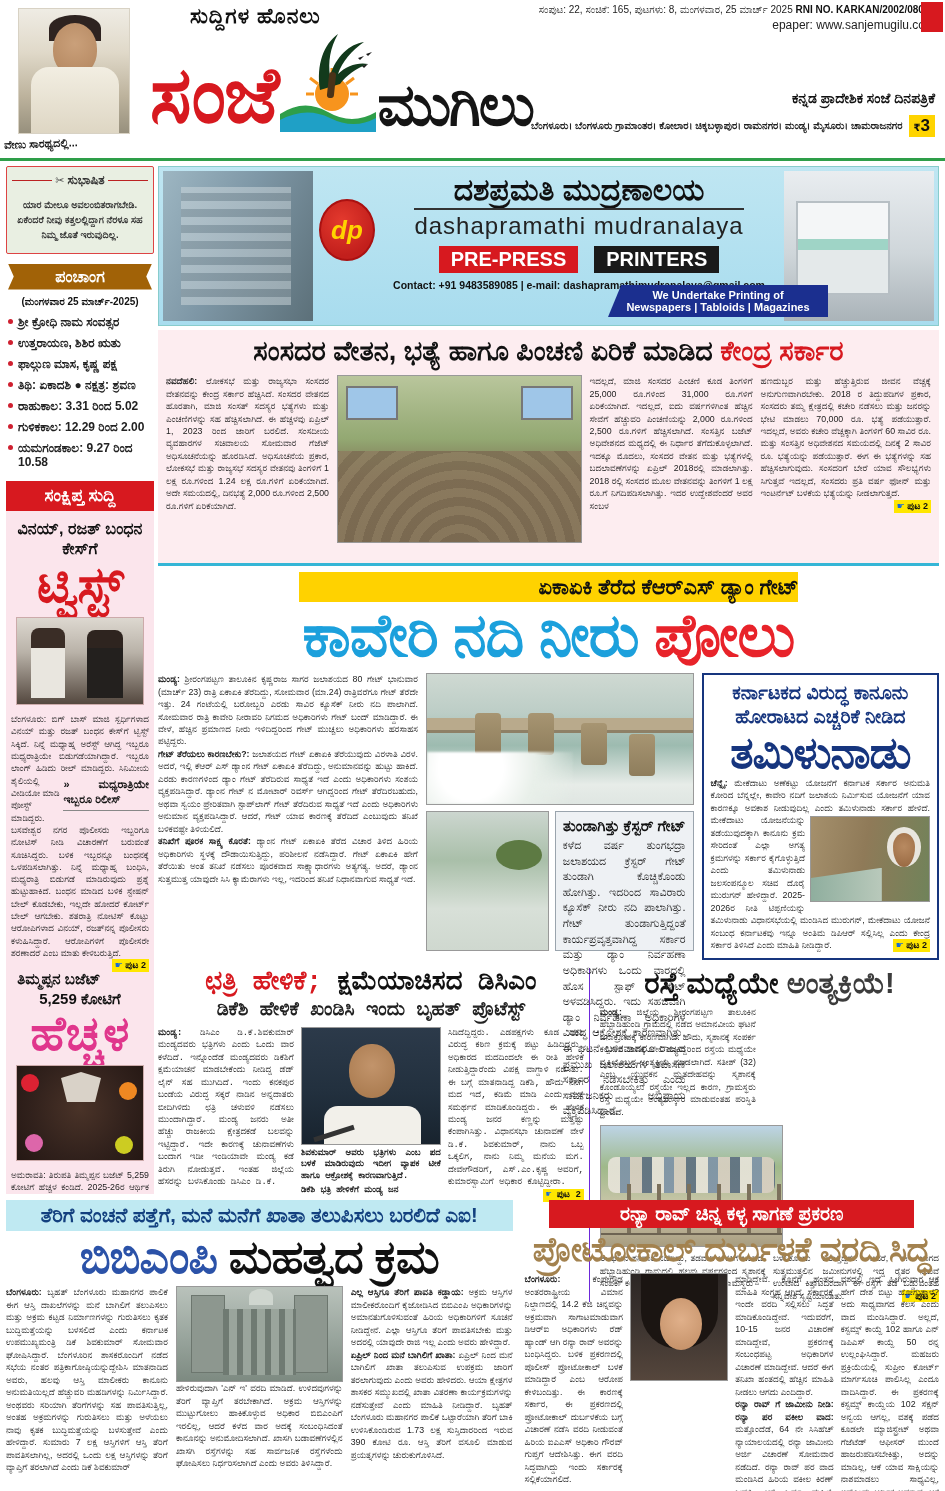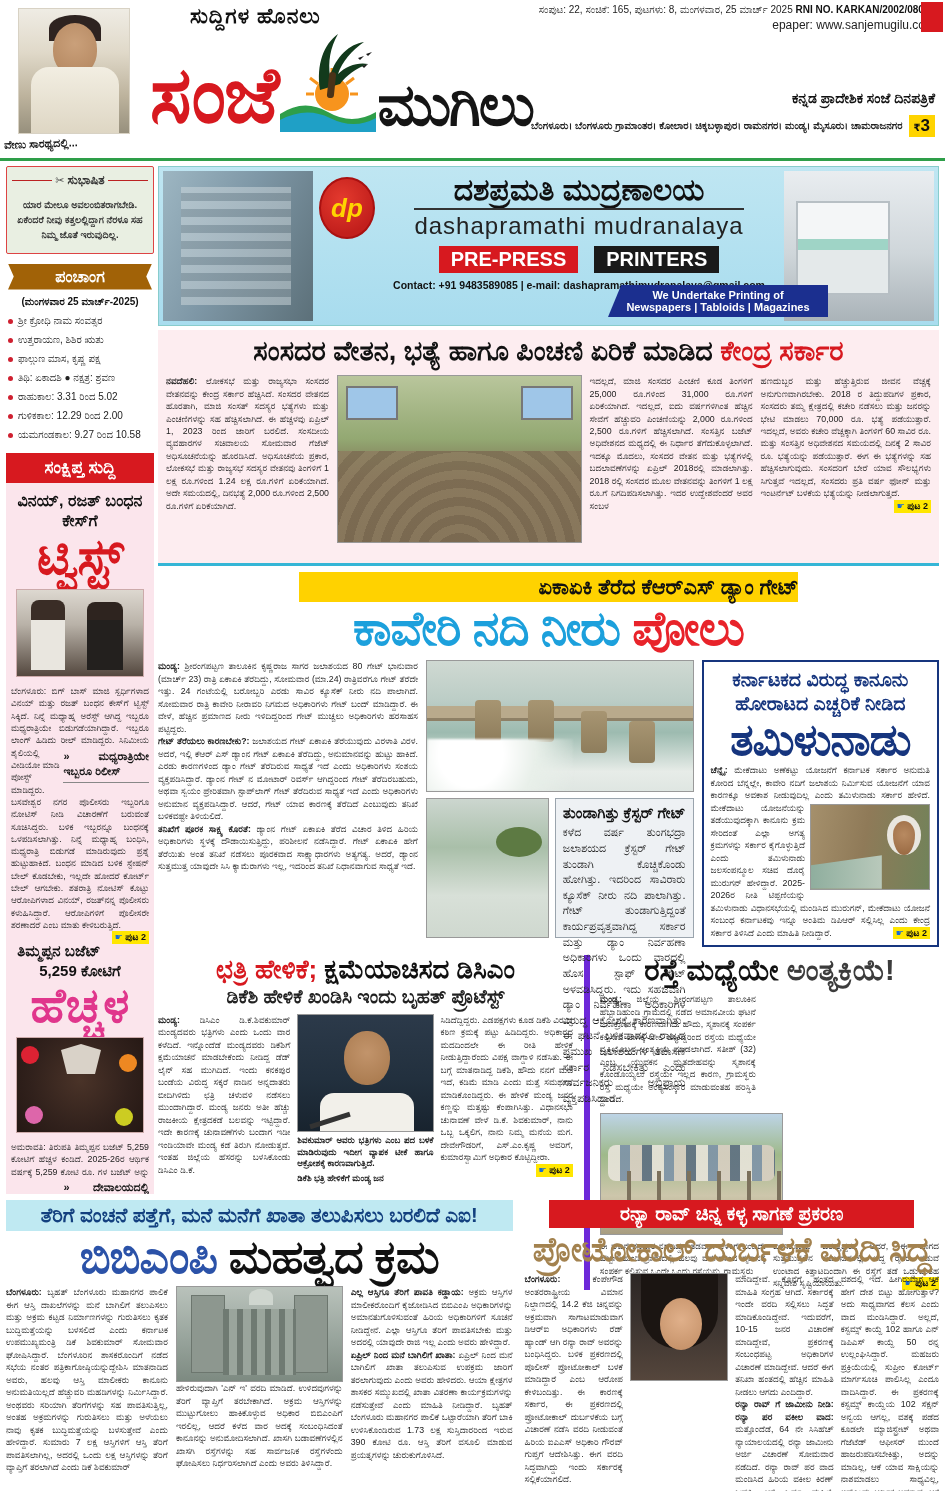--- a/index.html
+++ b/index.html
@@ -42,21 +42,21 @@
   .subhashita { background:#e9efe2; border:1px solid #d44; border-radius:2px; padding:6px 5px 10px; }
   .subh-head { display:flex; align-items:center; gap:3px; color:#b22; }
   .subh-line { flex:1; height:0; border-top:1.5px solid #b22; position:relative; }
   .subh-title { font-size:12px; font-weight:bold; color:#333; white-space:nowrap; }
   .scissors { font-size:11px; color:#555; }
   .subh-text { font-size:9.5px; font-weight:bold; color:#333; text-align:center; line-height:1.6; margin-top:10px; }
   .panchanga-ribbon { margin:10px 2px 4px; background:#a16207; color:#fff; font-weight:bold; font-size:16px;
     text-align:center; padding:4px 0; clip-path:polygon(0 0,100% 0,96% 50%,100% 100%,0 100%,4% 50%); }
   .panch-date { font-size:10px; font-weight:bold; text-align:center; color:#111; margin:6px 0 4px; }
   .panch-list { list-style:none; padding:0 2px; }
-  .panch-list li { font-size:10px; font-weight:normal; color:#222; padding:3.5px 0 3.5px 10px; position:relative; }
+  .panch-list li { font-size:12px; font-weight:bold; color:#222; padding:3.5px 0 3.5px 10px; position:relative; }
   .panch-list li::before { content:""; position:absolute; left:0; top:7px; width:5px; height:5px; border-radius:50%; background:#cf2030; }
   .brief-wrap { background:#fbe5ec; margin-top:8px; padding-bottom:6px; }
   .brief-label { background:#d7191f; color:#fff; font-weight:bold; font-size:17px; text-align:center; padding:5px 0; }
   .twist-head { font-size:16px; font-weight:bold; color:#111; text-align:center; margin-top:8px; line-height:1.25; }
   .twist-big { font-size:50px; font-weight:bold; color:#d7191f; text-align:center; line-height:1.05; letter-spacing:-1px; }
   .side-photo { margin:6px auto 4px; width:128px; height:88px; border:1px solid #caa; position:relative; overflow:hidden;
     background:linear-gradient(180deg,#ddd8d0 0%,#b9b2a8 40%,#54483f 100%); }
   .side-photo .m1 { position:absolute; left:14px; top:10px; width:34px; height:70px; background:linear-gradient(180deg,#3a2d26 0 28%,#e9e6df 28% 100%); border-radius:8px 8px 0 0; }
   .side-photo .m2 { position:absolute; left:70px; top:12px; width:36px; height:68px; background:linear-gradient(180deg,#2e241f 0 26%,#23201e 26% 100%); border-radius:8px 8px 0 0; }
   .side-body { font-size:8.8px; line-height:1.4; text-align:justify; color:#222; padding:4px 5px 0; }
@@ -78,21 +78,21 @@
   
   .ad { position:relative; height:160px; background:linear-gradient(180deg,#bfe6f2 0%,#a8dcee 100%); border:1px solid #8cc; overflow:hidden; }
   .ad-press { position:absolute; left:4px; top:4px; width:150px; height:150px;
     background:linear-gradient(115deg,#9db6c2 0%,#7e97a6 45%,#5c7079 100%); }
   .ad-press::after { content:""; position:absolute; left:18px; top:16px; width:110px; height:118px;
     background:repeating-linear-gradient(0deg,#cfd9dd 0 8px,#8d9ba2 8px 16px); opacity:.5; }
   .ad-machine { position:absolute; right:4px; top:4px; width:150px; height:150px;
     background:linear-gradient(180deg,#e9edf0 0%,#cfd6da 55%,#aab3b8 100%); }
   .ad-machine::after { content:""; position:absolute; left:12px; top:30px; width:90px; height:90px;
     background:linear-gradient(180deg,#f4f6f7 0 40%,#9fd4c6 40% 52%,#e4e9ea 52% 100%); border:2px solid #b7bfc4; }
-  .dp-logo { position:absolute; left:160px; top:10px; width:56px; height:62px; border-radius:50%;
+  .dp-logo { position:absolute; left:160px; top:32px; width:56px; height:62px; border-radius:50%;
     background:radial-gradient(circle at 40% 35%,#e43a2e 0%,#c21f1c 70%); border:2px solid #a11;
     color:#ffd400; font-weight:bold; font-size:26px; font-style:italic; display:flex; align-items:center; justify-content:center; }
   .ad-mid { position:absolute; left:220px; top:6px; width:400px; text-align:center; }
   .ad-title-kn { font-size:30px; font-weight:bold; color:#111; }
   .ad-title-en { font-size:24px; color:#222; border-top:2px solid #333; display:inline-block; padding-top:2px; letter-spacing:1px; }
   .ad-tags { display:flex; justify-content:center; gap:16px; margin-top:6px; }
   .tag-pre { background:#d7191f; color:#fff; font-weight:bold; font-size:20px; padding:2px 12px; }
   .tag-pri { background:#1a1a1a; color:#fff; font-weight:bold; font-size:20px; padding:2px 12px; }
   .ad-contact { font-size:10.5px; font-weight:bold; color:#111; margin-top:6px; }
   .ad-box { position:absolute; right:110px; bottom:8px; width:220px; background:#1b2f8f; color:#fff; text-align:center;
@@ -111,21 +111,21 @@
     background:linear-gradient(180deg,#b9c69c 0%,#93a872 38%,#7b6b50 62%,#675741 100%); }
   .parl-photo .scr1,.parl-photo .scr2 { position:absolute; top:10px; width:52px; height:34px; background:#9fc6e8; border:2px solid #777; }
   .parl-photo .scr1 { left:8px; } .parl-photo .scr2 { right:8px; }
   .parl-photo .seats { position:absolute; left:0; bottom:0; width:100%; height:55%;
     background:repeating-radial-gradient(circle at 50% 120%,#7d6c53 0 9px,#8d7c60 9px 18px); opacity:.85; }
   .salary-c2 { width:22%; } .salary-c3 { width:23%; }
 
   
   .kaveri { position:relative; margin-top:6px; }
   .kicker { display:block; margin:0 auto; width:64%; background:#ffd200; color:#111; font-weight:bold; font-size:21px; text-align:right; padding:3px 0; }
-  .kaveri-head { text-align:center; font-weight:bold; font-size:48px; line-height:1.05; letter-spacing:-1px; margin-top:2px; }
+  .kaveri-head { text-align:center; font-weight:bold; font-size:60px; line-height:1.05; letter-spacing:-1px; margin-top:2px; }
   .kaveri-head .blue { color:#1ca0dc; } .kaveri-head .red { color:#e8232a; }
   .kaveri-grid { display:flex; gap:8px; margin-top:6px; }
   .kaveri-text { width:34%; }
   .kaveri-media { width:35%; display:flex; flex-direction:column; gap:6px; }
   .dam-photo { width:100%; height:132px; border:1px solid #999; position:relative; overflow:hidden;
     background:linear-gradient(180deg,#cfd9d2 0%,#bccdc6 30%,#9dbbb0 55%,#e7ece8 85%,#dfe6e2 100%); }
   .dam-photo .bridge { position:absolute; left:0; top:34%; width:100%; height:12px; background:#b9aa8c; box-shadow:0 3px 0 #8e8066; }
   .dam-photo .p1,.dam-photo .p2,.dam-photo .p3,.dam-photo .p4 { position:absolute; top:30%; width:26px; height:42px; border-radius:4px; background:linear-gradient(180deg,#a4937起 0,#8e7d5c 100%); background:linear-gradient(180deg,#a79572 0,#8e7d5c 100%); }
   .dam-photo .p1 { left:18%; } .dam-photo .p2 { left:38%; } .dam-photo .p3 { left:58%; top:38%; } .dam-photo .p4 { left:76%; top:46%; }
   .dam-photo .foam { position:absolute; left:0; bottom:0; width:55%; height:40%; background:radial-gradient(circle at 30% 30%,#fff 0 30%,#e8efe9 60%,transparent 100%); filter:blur(1px); }
@@ -142,21 +142,21 @@
   .tn-top { font-size:19px; font-weight:bold; color:#16357e; text-align:center; line-height:1.25; }
   .tn-big { font-size:44px; font-weight:bold; color:#16357e; text-align:center; line-height:1.1; letter-spacing:-1px; }
   .tn-photo { float:right; width:120px; height:86px; margin:2px 0 3px 5px; border:1px solid #999; position:relative; overflow:hidden;
     background:linear-gradient(100deg,#a5906c 0%,#8f7a58 45%,#70835a 100%); }
   .tn-photo .face { position:absolute; right:8px; top:10px; width:34px; height:40px; border-radius:50%;
     background:radial-gradient(circle at 50% 40%,#b88a61,#96663f); border:6px solid #e9e6df; border-bottom:none; }
   .tn-photo .riv { position:absolute; left:0; bottom:0; width:60%; height:40%; background:linear-gradient(90deg,#8fae9e,#b9c9bb); clip-path:polygon(0 30%,100% 0,100% 100%,0 100%); }
 
   
   .row3 { display:flex; margin-top:8px; gap:10px; }
-  .dcm { width:56%; border-right:6px solid #6d28d9; padding-right:11px; }
+  .dcm { width:56%; border-right:1px solid #6d28d9; padding-right:5px;font-family:Liberation Mono, monospace; }
   .dcm-head { text-align:center; font-size:26px; font-weight:bold; line-height:1.1; }
   .dcm-head .red { color:#d7191f; } .dcm-head .blk { color:#111; }
   .dcm-sub { text-align:center; font-size:19px; font-weight:bold; color:#222; margin-top:2px; }
   .dcm-body { display:flex; gap:7px; margin-top:6px; }
   .dcm-c { width:33%; }
   .dcm-mid { width:34%; }
   .dks-photo { width:100%; height:118px; border:1px solid #999; position:relative; overflow:hidden;
     background:linear-gradient(180deg,#2c3a4a 0%,#22303e 55%,#18232e 100%); }
   .dks-photo .face { position:absolute; left:34%; top:16px; width:46px; height:54px; border-radius:48%;
     background:radial-gradient(circle at 50% 40%,#c2946b,#a5764a); }

